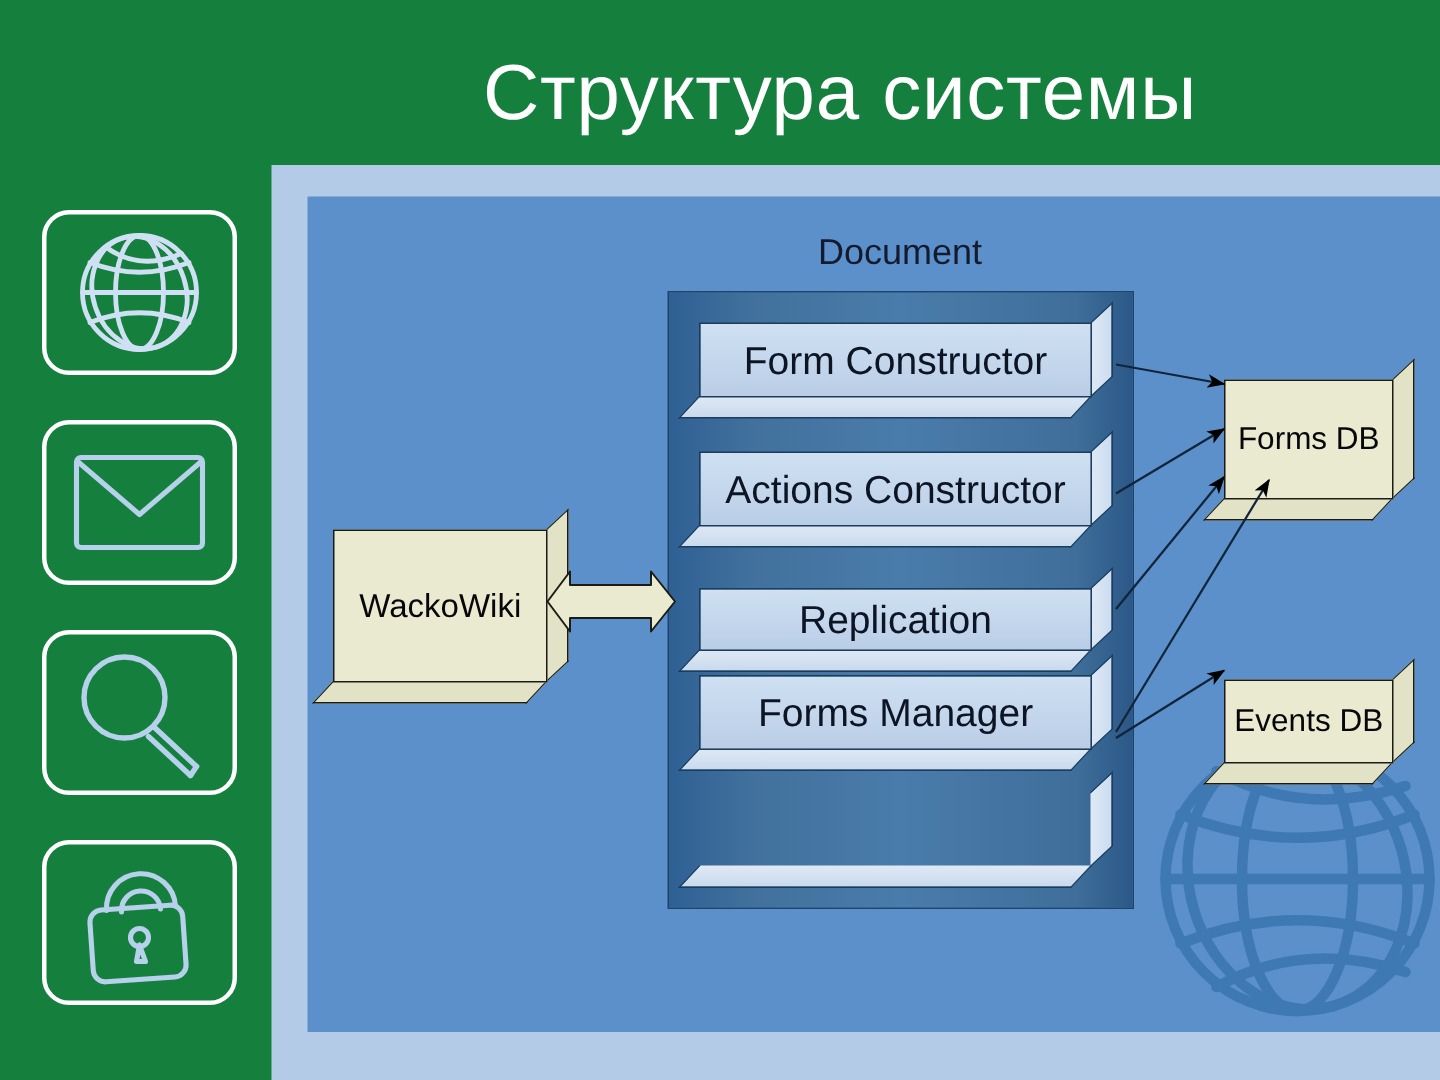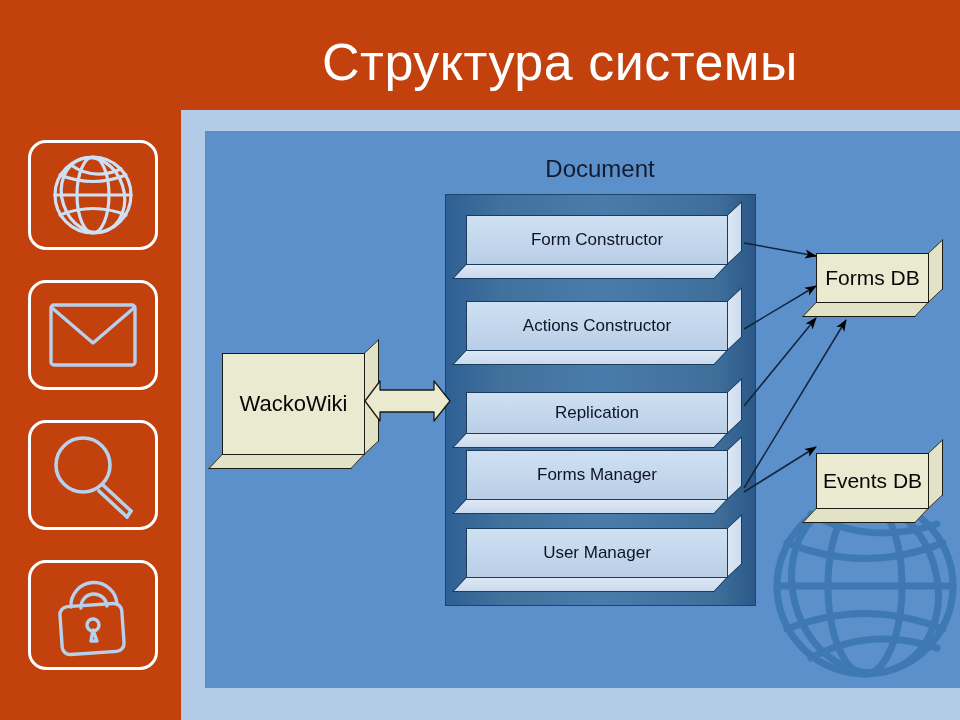--- a/index.html
+++ b/index.html
@@ -15,21 +15,21 @@
     font-family: "Liberation Sans", sans-serif;
     position: relative;
   }
 
   
   #slide {
     position: absolute;
     inset: 0;
     width: 960px;
     height: 720px;
-    background: #c2410c;
+    background: #15803d;
     text-decoration: underline;
   }
 
   
   #slide-title {
     position: absolute;
     left: 180px;
     top: 26px;
     width: 760px;
     height: 72px;
@@ -130,21 +130,21 @@
     top: 0;
     right: 14px;
     bottom: 14px;
     background: linear-gradient(to bottom, #cfe0f2 0%, #c3d6ec 55%, #b9cde6 100%);
     border: 1px solid #1c3c5c;
     box-sizing: border-box;
     display: flex;
     align-items: center;
     justify-content: center;
     color: #0d1524;
-    font-size: 17px;
+    font-size: 26px;
     white-space: nowrap;
     z-index: 3;
   }
   .plate .side-right {
     position: absolute;
     right: 0;
     top: 0;
     width: 15px;
     bottom: 14px;
     background: linear-gradient(to right, #dfe9f5, #cbdcef);
@@ -216,21 +216,21 @@
     border: 1px solid #1b1b14;
     border-top: none;
     box-sizing: border-box;
     transform: skewX(-43deg);
     transform-origin: right top;
     z-index: 1;
   }
 
   #wackowiki-box { left: 222px; top: 353px; width: 157px; height: 116px; }
   #wackowiki-box .face { font-size: 22px; }
-  #forms-db-box  { left: 816px; top: 253px; width: 127px; height: 64px; }
+  #forms-db-box  { left: 816px; top: 253px; width: 127px; height: 94px; }
   #events-db-box { left: 816px; top: 417px; width: 127px; height: 70px; }
 
   
   #block-arrow {
     position: absolute;
     left: 360px;
     top: 378px;
     width: 94px;
     height: 46px;
     z-index: 5;
@@ -354,21 +354,20 @@
 
   <div class="plate" style="left:466px; top:450px; width:276px; height:64px; z-index:4;">
     <div class="side-right"></div>
     <div class="side-bottom"></div>
     <div class="face">Forms Manager</div>
   </div>
 
   <div class="plate" style="left:466px; top:528px; width:276px; height:64px; z-index:4;">
     <div class="side-right"></div>
     <div class="side-bottom"></div>
-    <div class="face">User Manager</div>
   </div>
 
   <div class="cream" id="wackowiki-box" style="z-index:4;text-align:right;">
     <div class="side-right"></div>
     <div class="side-bottom"></div>
     <div class="face">WackoWiki</div>
   </div>
 
   <div class="cream" id="forms-db-box" style="z-index:4;">
     <div class="side-right"></div>

